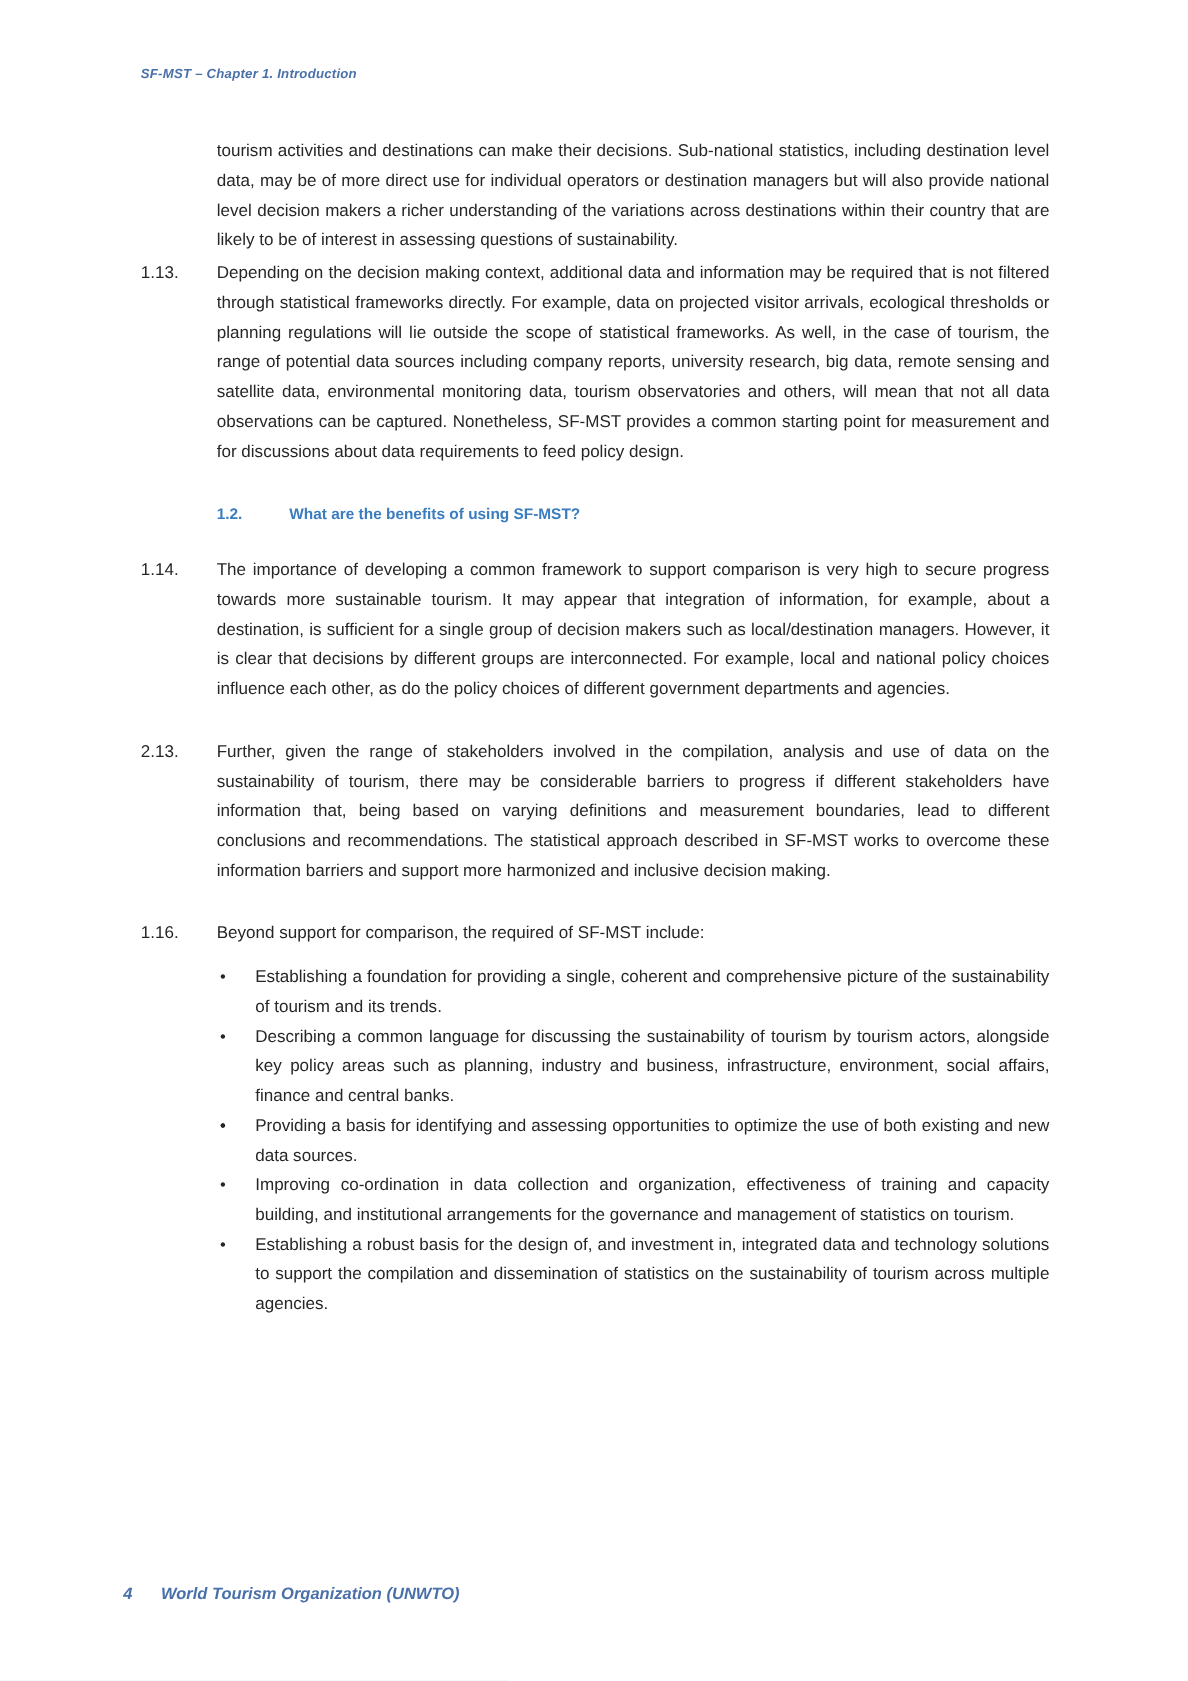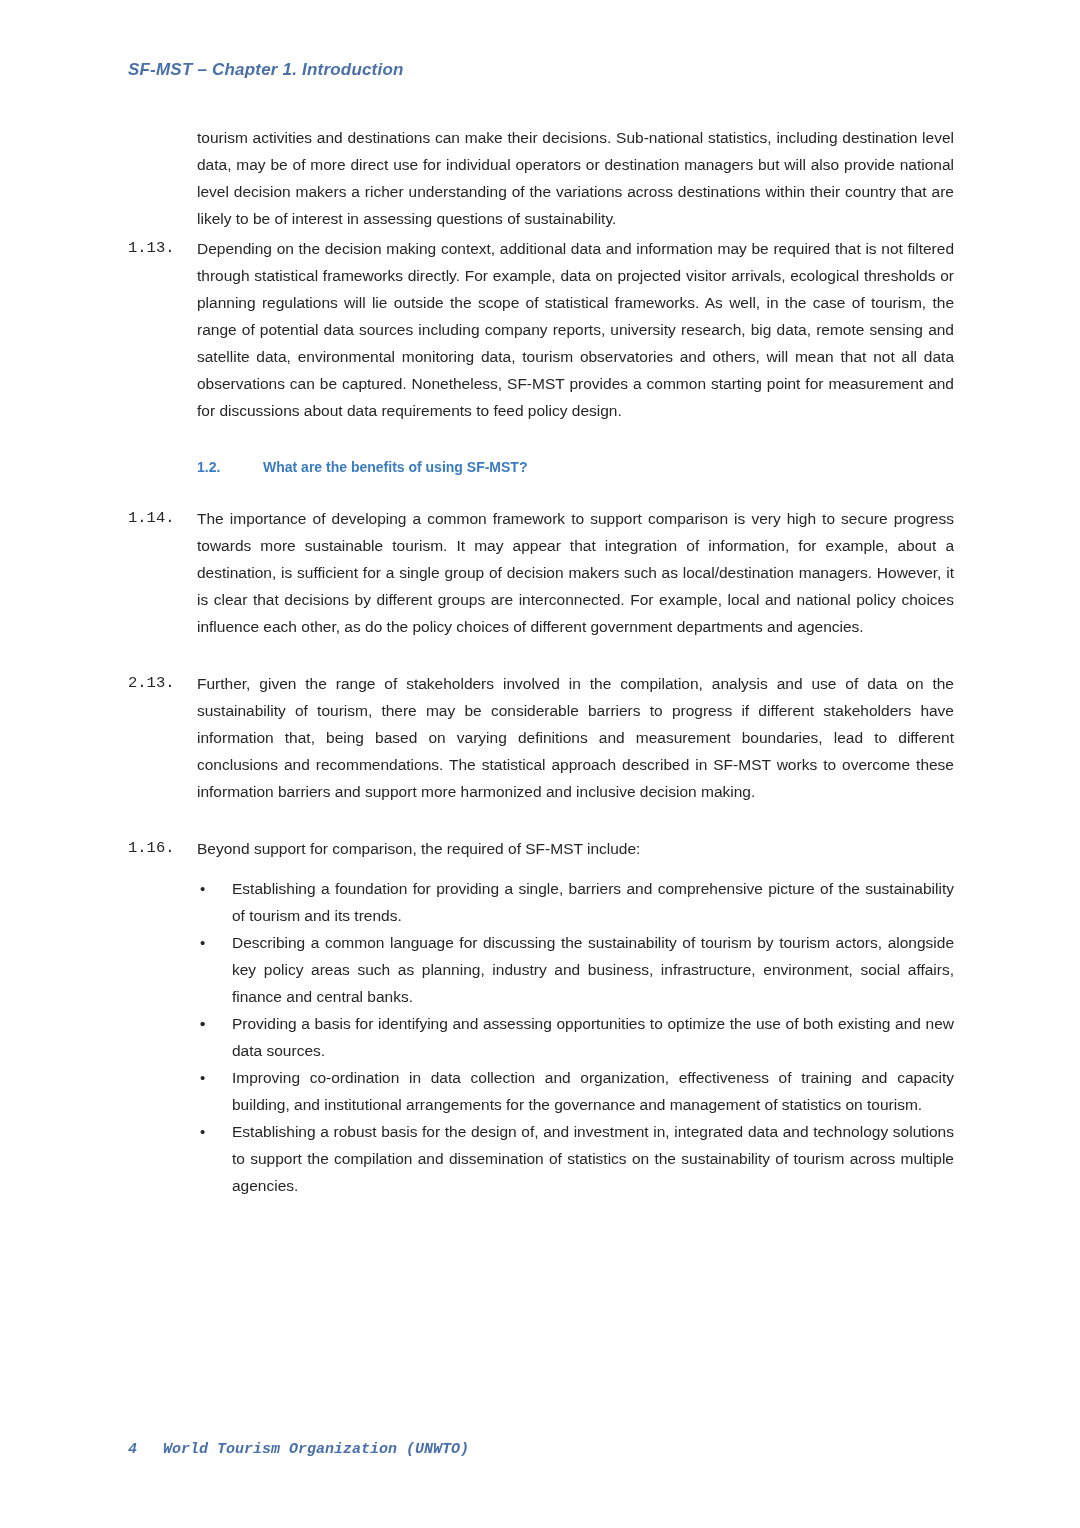--- a/index.html
+++ b/index.html
@@ -12,41 +12,40 @@
   .page{
     position:relative;
     width:1080px;height:1528px;
     background:var(--paper);
     margin:0 auto;
     font-family:"Liberation Sans","DejaVu Sans",sans-serif;
     overflow:hidden;
   }
   .running-header{
     position:absolute;left:128px;top:60px;
-    font-size:17px;font-style:italic;font-weight:bold;
+    font-size:12px;font-style:italic;font-weight:bold;
     color:var(--blue-muted);
     letter-spacing:.2px;
   }
   .main{
     position:absolute;left:128px;top:124px;width:826px;
     color:var(--ink);
     font-size:15.5px;line-height:27px;
   }
   .para-cont{
     margin:0 0 3px 69px;
     text-align:justify;
   }
   .numpara{
     display:flex;
     margin:0 0 30px 0;
   }
   .numpara .pnum{
     width:69px;flex-shrink:0;
     text-align:left;
-    font-family:Liberation Mono, monospace;
   }
   .numpara .ptext{
     flex:1;
     text-align:justify;
   }
   .section-heading{
     display:flex;
     margin:32px 0 27px 69px;
     color:var(--blue-heading);
     font-size:14px;font-weight:bold;
@@ -61,24 +60,23 @@
   .benefits li{
     position:relative;
     padding-left:35px;
     text-align:justify;
   }
   .benefits li .bullet-marker{
     position:absolute;left:3px;top:0;
     font-size:15px;
   }
   .running-footer{
-    position:absolute;left:128px;top:1441px;
+    position:absolute;left:112px;top:1441px;
     font-size:15px;font-style:italic;
     color:var(--blue-muted);
-    font-family:Liberation Mono, monospace;
   }
   .running-footer .pageno{
     display:inline-block;
     margin-right:26px;
     font-weight:bold;
   }
   .running-footer .org{font-weight:bold;}
 </style>
 </head>
 <body>
@@ -112,21 +110,21 @@
     </div>
 
     <div class="numpara intro-line">
       <span class="pnum">1.16.</span>
       <div class="ptext">Beyond support for comparison, the required of SF-MST include:</div>
     </div>
 
     <ul class="benefits">
       <li>
         <span class="bullet-marker">•</span>
-        <span>Establishing a foundation for providing a single, barriers and comprehensive picture of the sustainability of tourism and its trends.</span>
+        <span>Establishing a foundation for providing a single, coherent and comprehensive picture of the sustainability of tourism and its trends.</span>
       </li>
       <li>
         <span class="bullet-marker">•</span>
         <span>Describing a common language for discussing the sustainability of tourism by tourism actors, alongside key policy areas such as planning, industry and business, infrastructure, environment, social affairs, finance and central banks.</span>
       </li>
       <li>
         <span class="bullet-marker">•</span>
       </li>
       <li>
         <span class="bullet-marker">•</span>

